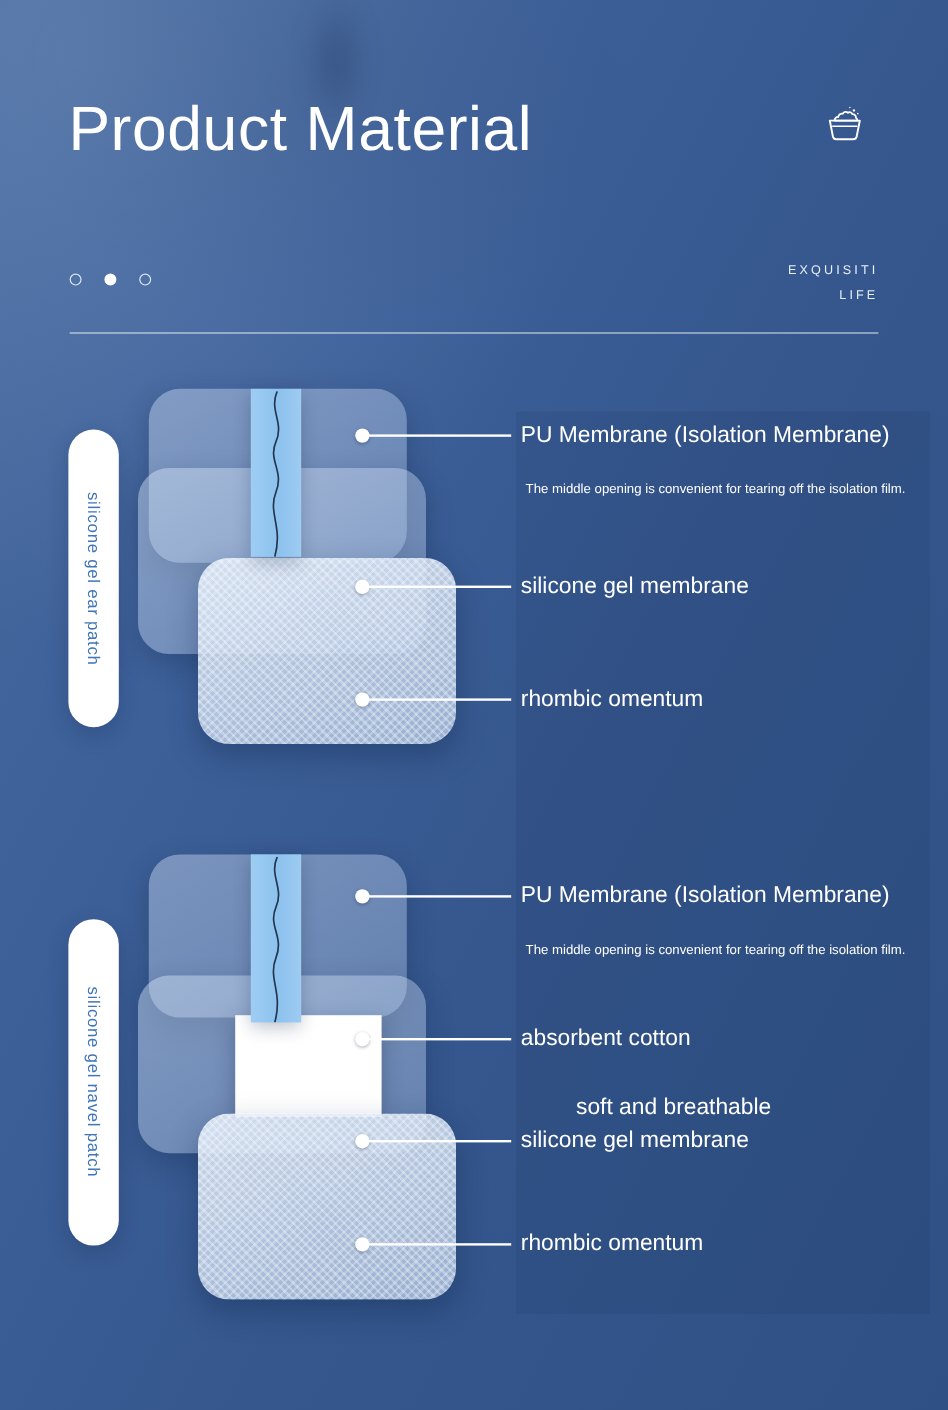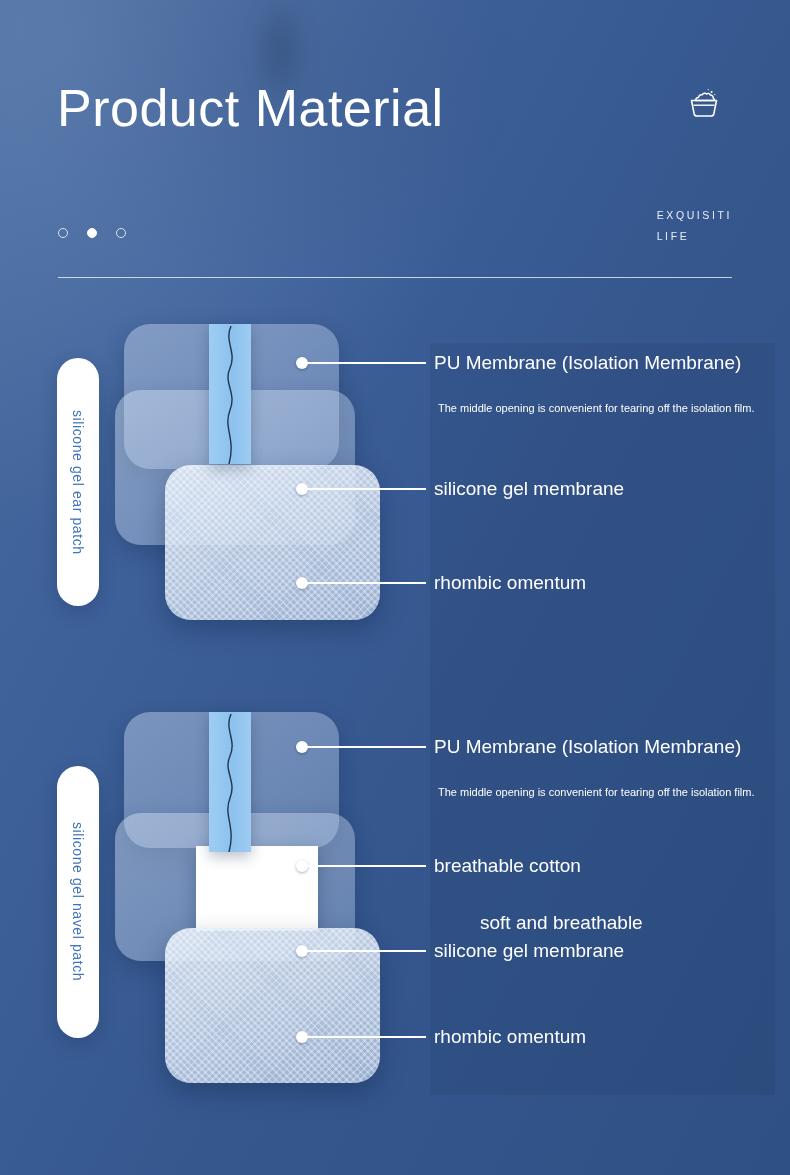--- a/index.html
+++ b/index.html
@@ -25,21 +25,21 @@
   .title{
     position:absolute;left:57px;top:80px;
     font-size:52px;font-weight:400;color:#ffffff;letter-spacing:.5px;
     line-height:1.1;white-space:nowrap;
   }
   .basin-icon{position:absolute;left:686px;top:86px;width:36px;height:36px;}
   .dots{position:absolute;left:58px;top:228px;display:flex;gap:19px;align-items:center;}
   .dot{width:10px;height:10px;border-radius:50%;border:1.3px solid #dce6f3;box-sizing:border-box;}
   .dot.filled{background:#ffffff;border-color:#ffffff;}
   .brand{
-    position:absolute;right:58px;top:205px;text-align:left;
+    position:absolute;right:58px;top:215px;text-align:right;
     color:#e8eef7;font-size:10.5px;letter-spacing:2.6px;line-height:2.0;
   }
   .hrule{position:absolute;left:58px;right:58px;top:277px;height:1px;background:rgba(255,255,255,.72);}
 
   
   .panel{
     position:absolute;left:430px;top:343px;width:345px;height:752px;
     background:rgba(20,44,84,.13);
   }
 
@@ -186,21 +186,21 @@
     <span class="cdot"></span>
     <span class="cline" style="width:124px;"></span>
   </div>
   <div class="lbl lbl-main" style="left:434px;top:736px;">PU Membrane (Isolation Membrane)</div>
   <div class="lbl lbl-sub" style="left:438px;top:784px;">The middle opening is convenient for tearing off the isolation film.</div>
 
   <div class="callout" style="left:296px;top:865px;width:130px;">
     <span class="cdot"></span>
     <span class="cline" style="width:124px;"></span>
   </div>
-  <div class="lbl lbl-main" style="left:434px;top:855px;">breathable cotton</div>
+  <div class="lbl lbl-main" style="left:434px;top:855px;">absorbent cotton</div>
   <div class="lbl lbl-main" style="left:434px;top:912px;margin-left:46px;">soft and breathable</div>
 
   <div class="callout" style="left:296px;top:950px;width:130px;">
     <span class="cdot"></span>
     <span class="cline" style="width:124px;"></span>
   </div>
   <div class="lbl lbl-main" style="left:434px;top:940px;">silicone gel membrane</div>
 
   <div class="callout" style="left:296px;top:1036px;width:130px;">
     <span class="cdot"></span>

